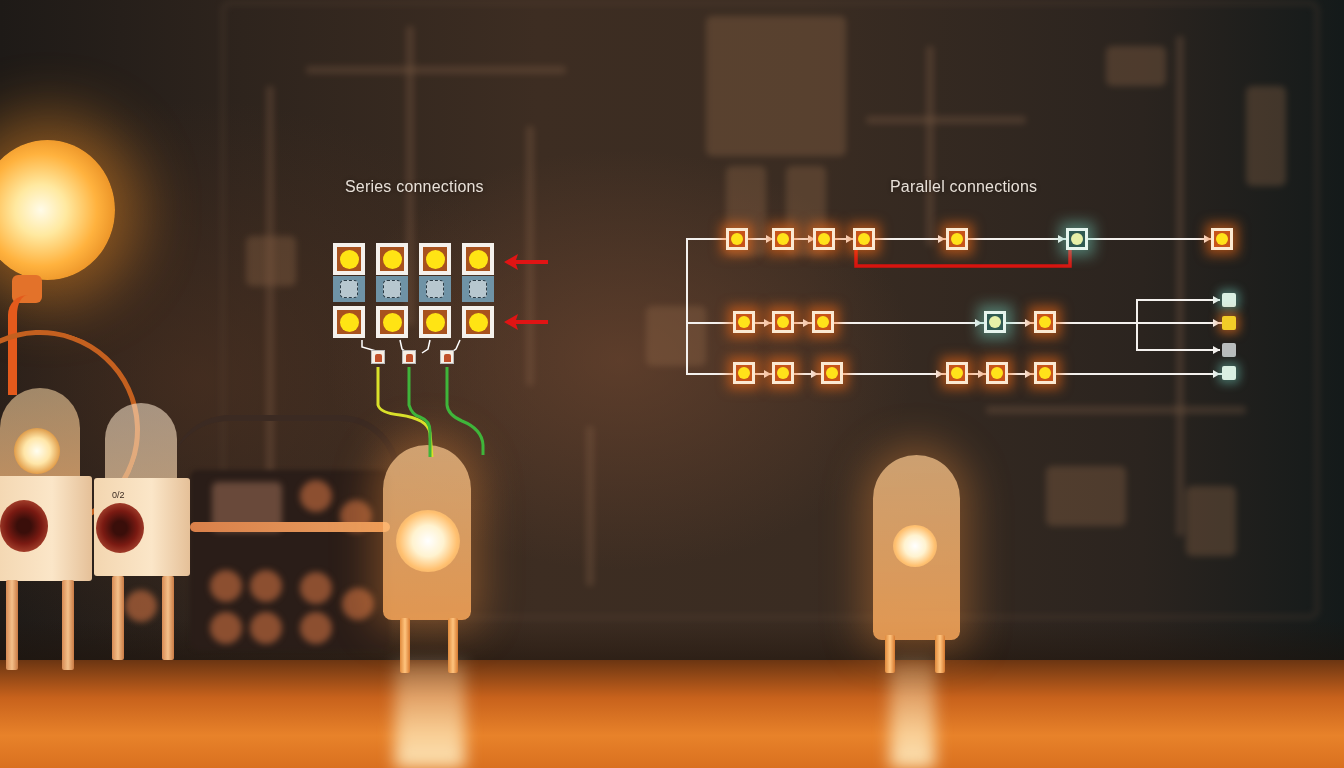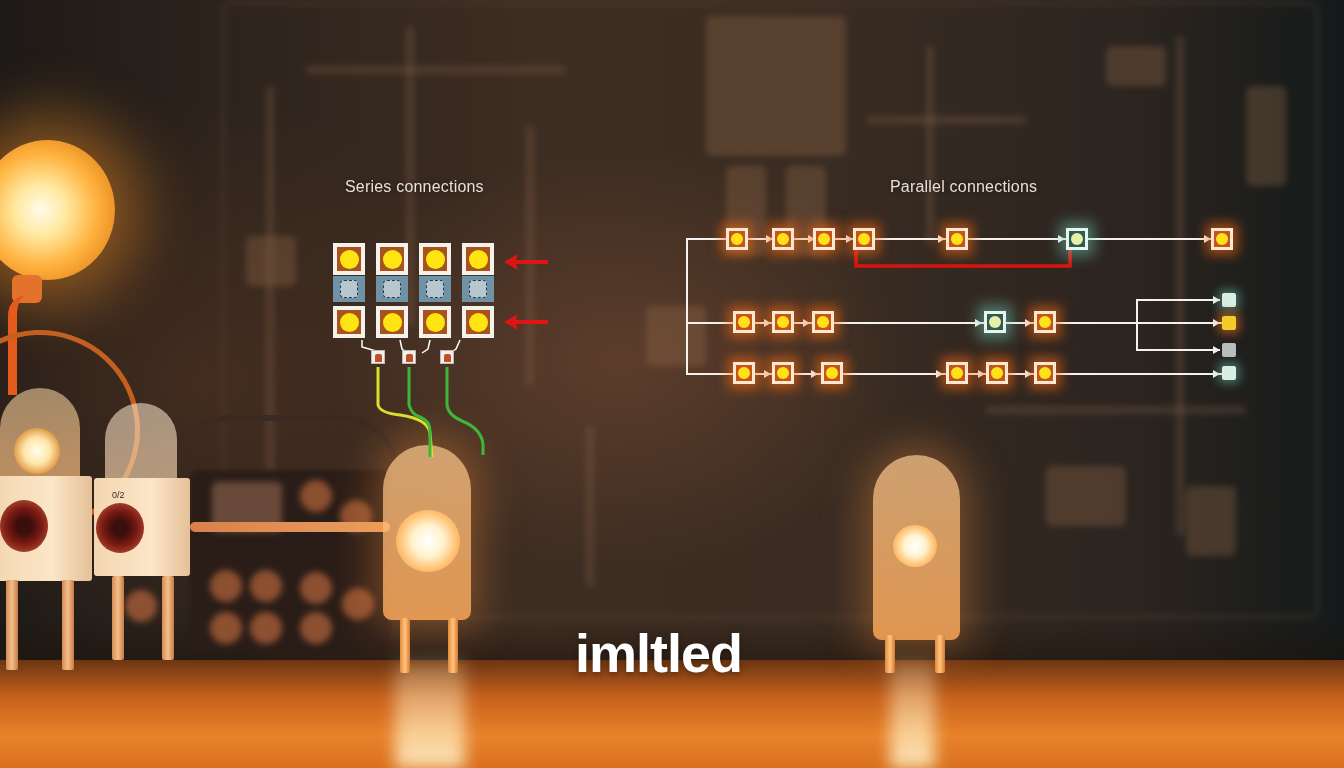--- a/index.html
+++ b/index.html
@@ -396,14 +396,13 @@
           <div class="pdot"></div>
         </div>
       </div>
 
     <div class="endchip" style="left:1222px;top:293px;background:#d9efe2;box-shadow:0 0 10px 4px rgba(120,220,200,0.4);"></div>
     <div class="endchip" style="left:1222px;top:316px;background:#f2cc28;box-shadow:0 0 10px 4px rgba(255,120,30,0.5);"></div>
     <div class="endchip" style="left:1222px;top:343px;background:#b8bcbc;"></div>
     <div class="endchip" style="left:1222px;top:366px;background:#d9efe2;box-shadow:0 0 10px 4px rgba(120,220,200,0.4);"></div>
   </div>
 
-  <div class="brand">imltled</div>
 </div>
 
 </body></html>

